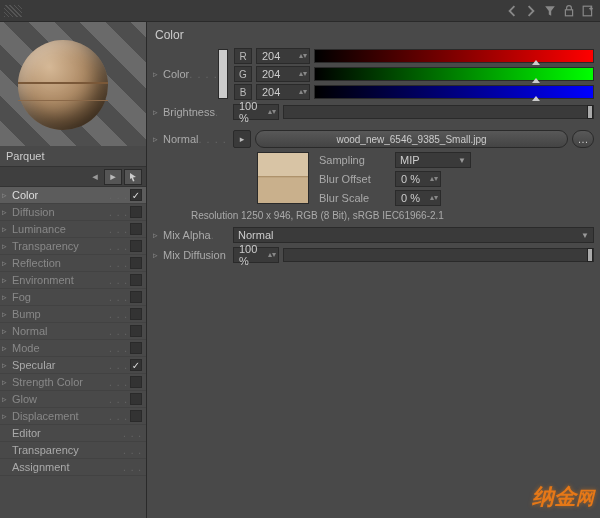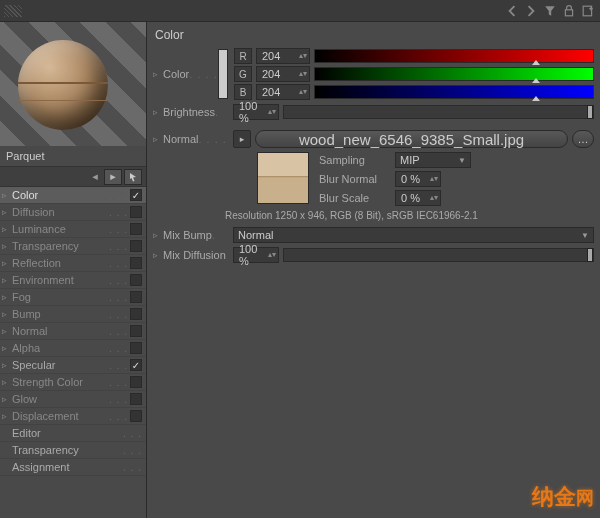--- a/index.html
+++ b/index.html
@@ -54,33 +54,33 @@
 .slider.green { background: linear-gradient(to right, #000, #0f0); }
 .slider.blue { background: linear-gradient(to right, #000, #00f); }
 .slider.gray { background: #3a3a3a; }
 .thumb { position: absolute; top: -1px; width: 6px; height: 14px; background: #aaa; border: 1px solid #222; }
 .tick { position: absolute; bottom: -3px; width: 0; height: 0; border-left: 4px solid transparent; border-right: 4px solid transparent; border-bottom: 5px solid #ccc; }
 
 .swatch { width: 40px; height: 50px; background: #ccc; border: 1px solid #2a2a2a; margin-right: 6px; }
 
 .tex-row { display:flex; align-items:center; gap:4px; }
 .tri-btn { width:18px; height:18px; border:1px solid #2a2a2a; background:#3a3a3a; color:#bbb; display:flex; align-items:center; justify-content:center; font-size:9px; border-radius:2px; }
-.tex-name { flex:1; height:18px; background: linear-gradient(#585858, #444); border:1px solid #2a2a2a; border-radius:9px; color:#ccc; display:flex; align-items:center; justify-content:center; font-size:15px; }
+.tex-name { flex:1; height:18px; background: linear-gradient(#585858, #444); border:1px solid #2a2a2a; border-radius:9px; color:#ccc; display:flex; align-items:center; justify-content:center; font-size:10px; }
 .ellipsis-btn { width:22px; height:18px; background: linear-gradient(#585858,#444); border:1px solid #2a2a2a; border-radius:9px; color:#ccc; display:flex; align-items:center; justify-content:center; }
 
 .tex-thumb { width:52px; height:52px; background: linear-gradient(#d8c4a5 0%, #d8c4a5 45%, #a58860 46%, #c9b08c 50%, #c9b08c 100%); border:1px solid #2a2a2a; }
 .tex-params { flex:1; display:flex; flex-direction:column; gap:3px; margin-left:10px; }
 .param-row { display:flex; align-items:center; gap:6px; }
 .param-lbl { width:70px; color:#aaa; }
 .dropdown { width:76px; height:16px; background:#3a3a3a; border:1px solid #2a2a2a; color:#ccc; display:flex; align-items:center; justify-content:space-between; padding:0 4px; }
 .dropdown.wide { flex:1; width:auto; }
 .dd-arrow { font-size:8px; color:#999; }
-.info { color:#aaa; font-size:10px; margin-left:72px; }
-
-.watermark { position:absolute; right:6px; bottom:6px; color:#e67817; font-size:18px; font-weight:bold; text-shadow: 0 0 4px rgba(230,120,20,0.6); pointer-events:none;margin-left:23px; }
+.info { color:#aaa; font-size:10px; margin-left:38px; }
+
+.watermark { position:absolute; right:6px; bottom:6px; color:#e67817; font-size:18px; font-weight:bold; font-style:italic; text-shadow: 0 0 4px rgba(230,120,20,0.6); pointer-events:none;margin-left:23px; }
 .watermark span { font-size:22px; }
 </style>
 </head>
 <body>
 
 <div class="app">
 
   <div class="toolbar">
     <div class="tb-left"></div>
     <div class="tb-right">
@@ -181,21 +181,21 @@
             <span class="ch-check"></span>
           </div>
           <div class="ch-row dim">
             <span class="ch-exp">▹</span>
             <span class="ch-label">Normal</span>
             <span class="ch-dots"> . . .</span>
             <span class="ch-check"></span>
           </div>
           <div class="ch-row dim">
             <span class="ch-exp">▹</span>
-            <span class="ch-label">Alpha</span>
+            <span class="ch-label">Mode</span>
             <span class="ch-dots"> . . .</span>
             <span class="ch-check"></span>
           </div>
           <div class="ch-row">
             <span class="ch-exp">▹</span>
             <span class="ch-label">Specular</span>
             <span class="ch-dots"> . . .</span>
             <span class="ch-check on"></span>
           </div>
           <div class="ch-row dim">
@@ -310,41 +310,41 @@
         <div class="tex-thumb"></div>
         <div class="tex-params">
           <div class="param-row">
             <div class="param-lbl">Sampling</div>
             <div class="dropdown">
                 <span>MIP</span>
                 <span class="dd-arrow">▼</span>
               </div>
           </div>
           <div class="param-row">
-            <div class="param-lbl">Blur Normal</div>
+            <div class="param-lbl">Blur Offset</div>
             <div class="numfield wide">
                 <span>0 %</span>
                 <span class="spinner">▴▾</span>
               </div>
           </div>
           <div class="param-row">
             <div class="param-lbl">Blur Scale</div>
             <div class="numfield wide">
                 <span>0 %</span>
                 <span class="spinner">▴▾</span>
               </div>
           </div>
         </div>
       </div>
       <div class="info" style="margin-top:2px">Resolution 1250 x 946, RGB (8 Bit), sRGB IEC61966-2.1</div>
 
       <div class="row" style="margin-top:6px">
         <div class="lbl">
             <span class="tri">▹</span>
-            <span>Mix Bump</span>
+            <span>Mix Alpha</span>
             <span class="dots"> .</span>
           </div>
         <div class="dropdown wide">
             <span>Normal</span>
             <span class="dd-arrow">▼</span>
           </div>
       </div>
 
       <div class="row">
         <div class="lbl">

